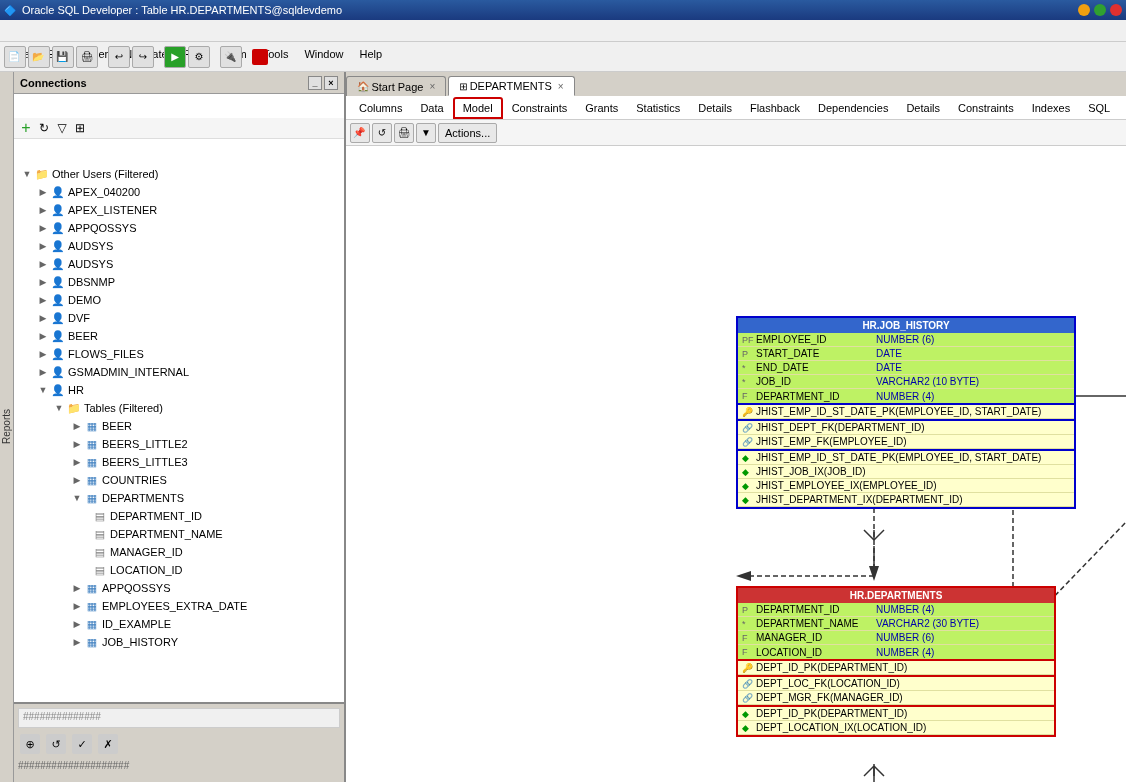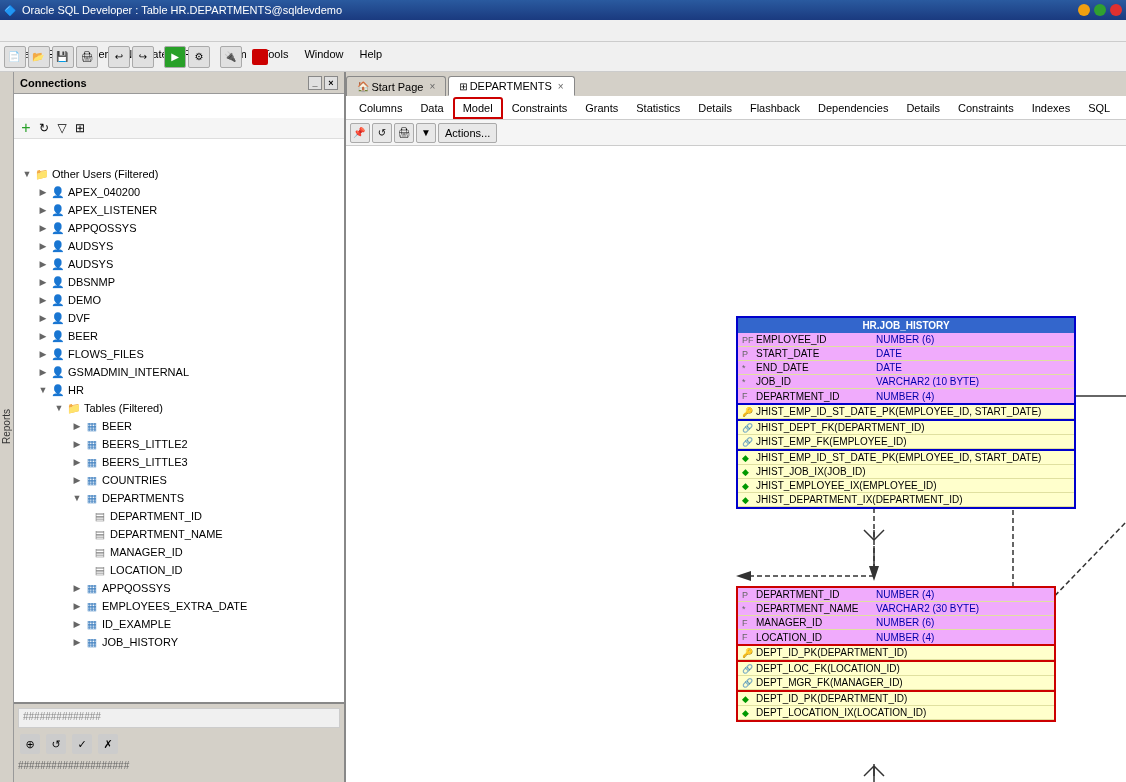--- a/index.html
+++ b/index.html
@@ -248,21 +248,21 @@
     .erd-table.selected { border-color: #cc0000; }
     .erd-table-header {
       background: #3366cc;
       color: white;
       text-align: center;
       padding: 2px 4px;
       font-weight: bold;
       font-size: 10px;
     }
     .erd-table.selected .erd-table-header { background: #cc3333; }
-    .erd-table-body { background: #f0abfc; }
+    .erd-table-body { background: #bef264; }
     .erd-row {
       display: flex;
       align-items: center;
       padding: 0 4px;
       height: 14px;
       border-bottom: 1px solid #e0e0a0;
       font-size: 10px;
     }
     .erd-row:last-child { border-bottom: none; }
     .erd-key { width: 14px; font-size: 9px; color: #666; }
@@ -675,20 +675,21 @@
             <span class="erd-idx-icon" style="color:#009900;">◆</span>
             <span class="erd-idx-name">JHIST_EMPLOYEE_IX(EMPLOYEE_ID)</span>
           </div>
           <div class="erd-idx-row">
             <span class="erd-idx-icon" style="color:#009900;">◆</span>
             <span class="erd-idx-name">JHIST_DEPARTMENT_IX(DEPARTMENT_ID)</span>
           </div>
         </div>
 
         <div class="erd-table selected" style="left:390px;top:440px;width:285px;">
+          <div class="erd-table-header">HR.DEPARTMENTS</div>
           <div class="erd-table-body">
             <div class="erd-row">
               <span class="erd-key">P</span>
               <span class="erd-col-name">DEPARTMENT_ID</span>
               <span class="erd-col-type">NUMBER (4)</span>
             </div>
             <div class="erd-row">
               <span class="erd-key">*</span>
               <span class="erd-col-name">DEPARTMENT_NAME</span>
               <span class="erd-col-type">VARCHAR2 (30 BYTE)</span>

